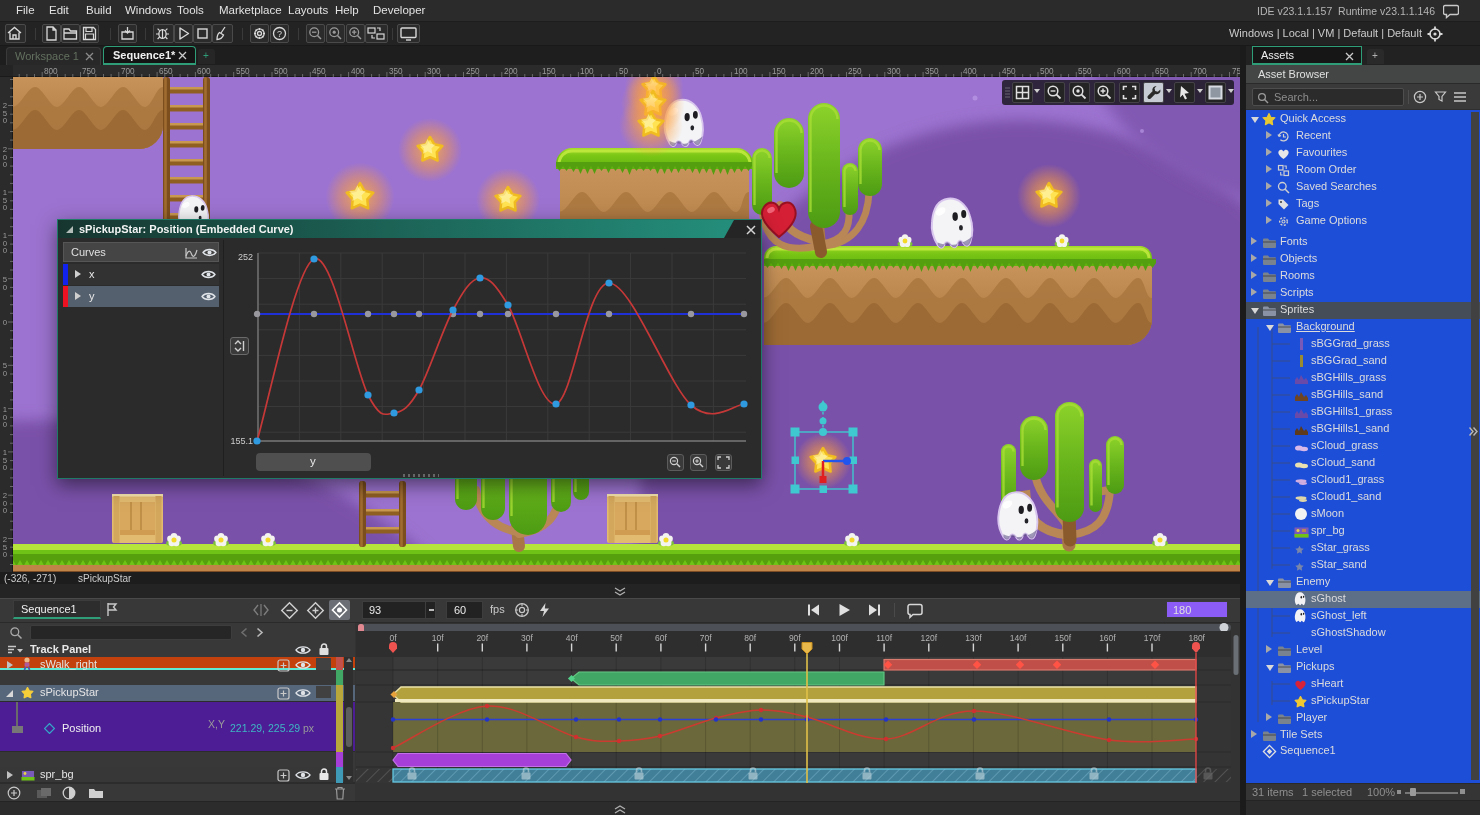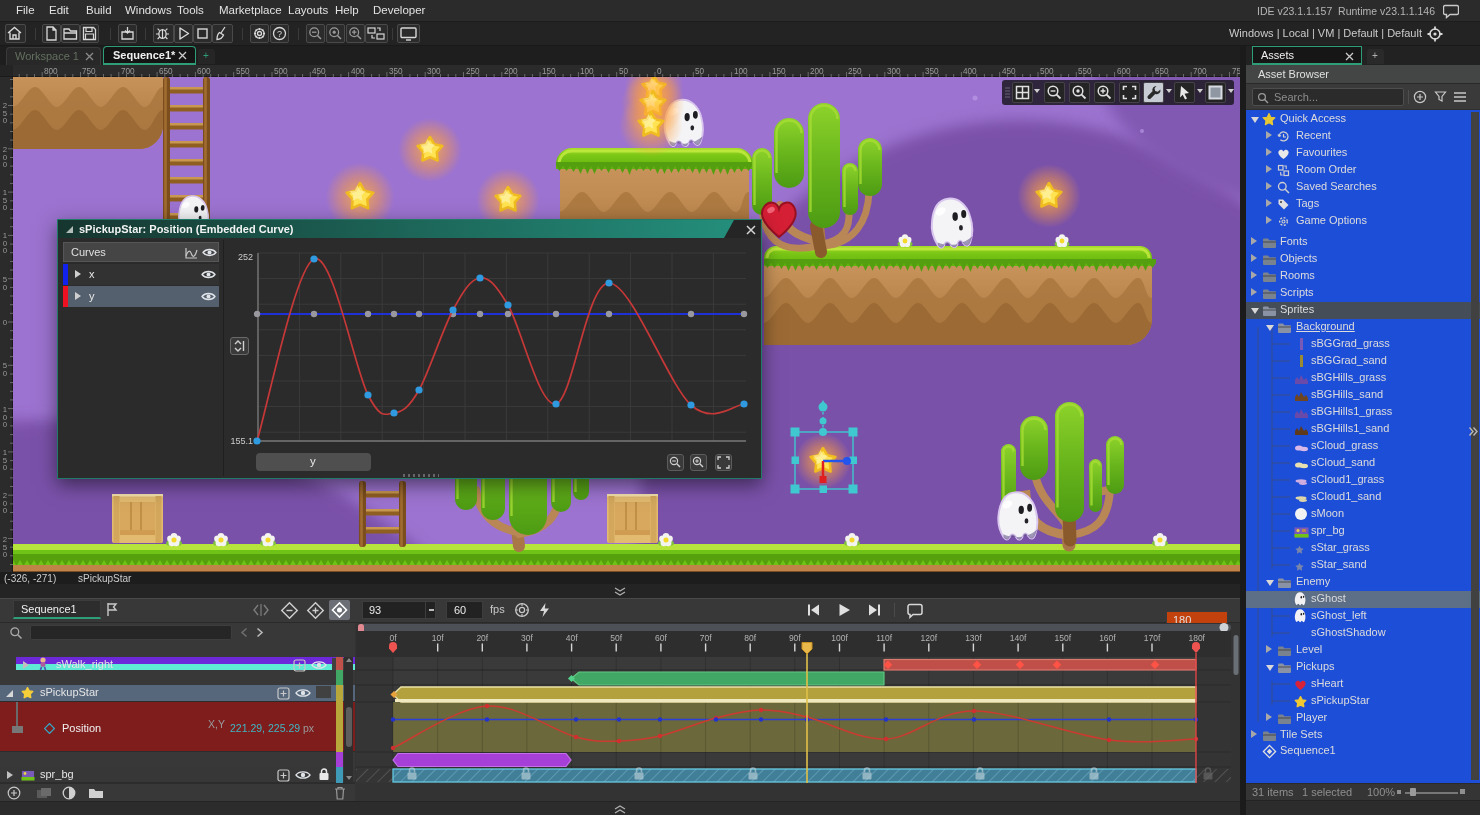--- a/index.html
+++ b/index.html
@@ -674,38 +674,53 @@
         <path d="M1.5,1 L12,7 L1.5,13 Z" fill="#e0e0e0"></path>
       </svg>
       <svg class="abs" style="left:867px;top:4px;" width="15" height="14" viewBox="0 0 15 14">
         <path d="M2,1.5 L10,7 L2,12.5 Z" fill="#e0e0e0"></path>
         <path d="M12,1.5 V12.5" stroke="#e0e0e0" stroke-width="2"></path>
       </svg>
       <div class="abs" style="left:894px;top:4px;width:1px;height:14px;background:#4a4a4a;"></div>
       <svg class="abs" style="left:906px;top:3px;" width="18" height="17" viewBox="0 0 18 17">
         <path d="M4,2.5 h10 a2,2 0 0 1 2,2 v6 a2,2 0 0 1 -2,2 h-7 l-3,2.8 v-2.8 a2,2 0 0 1 -2,-2 v-6 a2,2 0 0 1 2,-2 z" fill="none" stroke="#d8d8d8" stroke-width="1.5"></path>
       </svg>
-      <div class="abs" style="left:1166px;top:12px;width:62px;height:17px;background:#c2410c;border:1px solid #3a3a3a;">
+      <div class="abs" style="left:1166px;top:2px;width:62px;height:17px;background:#8b5cf6;border:1px solid #3a3a3a;">
         <span class="txt" style="left:6px;top:1.5px;font-size:11px;color:#e0e0e0;">180</span>
       </div>
     </div>
     <div class="abs" style="left:0px;top:24px;width:355px;height:20px;">
       <svg class="abs" style="left:9px;top:3px;" width="14" height="14" viewBox="0 0 14 14">
         <circle cx="5.8" cy="5.8" r="3.9" fill="none" stroke="#aaaaaa" stroke-width="1.3"></circle>
         <path d="M8.8,8.8 L12.5,12.5" stroke="#aaaaaa" stroke-width="1.5"></path>
       </svg>
       <div class="abs" style="left:30px;top:2px;width:202px;height:15px;background:#262626;border:1px solid #3d3d3d;border-radius:2px;"></div>
       <svg class="abs" style="left:240px;top:4px;" width="8" height="11" viewBox="0 0 8 11">
         <path d="M6.5,1.5 L2,5.5 L6.5,9.5" fill="none" stroke="#6d6d6d" stroke-width="1.6"></path>
       </svg>
       <svg class="abs" style="left:256px;top:4px;" width="8" height="11" viewBox="0 0 8 11">
         <path d="M1.5,1.5 L6,5.5 L1.5,9.5" fill="none" stroke="#b8b8b8" stroke-width="1.6"></path>
       </svg>
     </div>
-    <div class="abs" style="left:16px;top:58px;width:355px;height:13px;background:#6d28d9;border-bottom:6px solid #5eead4;">
+    <div class="abs" style="left:0px;top:44px;width:355px;height:14px;">
+      <svg class="abs" style="left:7px;top:2px;" width="18" height="10" viewBox="0 0 18 10">
+        <path d="M1,1.5 h8 M1,4.5 h6 M1,7.5 h4" stroke="#c8c8c8" stroke-width="1.4"></path>
+        <path d="M10,4 l3,3.5 l3,-3.5 z" fill="#c8c8c8"></path>
+      </svg>
+      <span class="txt" style="left:30px;top:0px;font-size:11px;color:#e8e8e8;font-weight:bold;">Track Panel</span>
+      <svg class="abs" style="left:295px;top:1px;" width="16" height="12" viewBox="0 0 16 12">
+        <path d="M1,6 C4,1.8 12,1.8 15,6 C12,10.2 4,10.2 1,6 Z" fill="none" stroke="#dfe3e8" stroke-width="1.3"></path>
+        <circle cx="8" cy="6" r="2.2" fill="#dfe3e8"></circle>
+      </svg>
+      <svg class="abs" style="left:318px;top:0px;" width="12" height="13" viewBox="0 0 12 13">
+        <rect x="1.5" y="5" width="9" height="7" rx="1" fill="#e0e0e0"></rect>
+        <path d="M3.5,5 V3.5 a2.5,2.5 0 0 1 5,0 V5" fill="none" stroke="#e0e0e0" stroke-width="1.5"></path>
+      </svg>
+    </div>
+    <div class="abs" style="left:0px;top:58px;width:355px;height:13px;background:#c2410c;border-bottom:2px solid #5eead4;">
       <div class="abs" style="left:7px;top:4px;width:0;height:0;border-top:4px solid transparent;border-bottom:4px solid transparent;border-left:6px solid #c0c0c0;"></div>
       <div class="abs" style="left:21px;top:0px;"><svg width="12" height="14" viewBox="0 0 12 14">
           <circle cx="6" cy="3" r="2.6" fill="#eab889"></circle>
           <rect x="3.6" y="5.6" width="4.8" height="4.2" rx="1" fill="#b05a9e"></rect>
           <path d="M4.5,10 l-1,3 M7.5,10 l1,3" stroke="#4a5ab8" stroke-width="1.8"></path>
         </svg></div>
       <span class="txt" style="left:40px;top:0.5px;font-size:11px;color:#e4e4e4;">sWalk_right</span>
       <svg class="abs" style="left:277px;top:1.5px;" width="13" height="13" viewBox="0 0 13 13">
         <rect x="1" y="1" width="11" height="11" rx="2" fill="none" stroke="#c8c8c8" stroke-width="1.2"></rect>
         <path d="M3.5,6.5 h6 M6.5,3.5 v6" stroke="#c8c8c8" stroke-width="1.2"></path>
@@ -727,21 +742,21 @@
       <svg class="abs" style="left:277px;top:1.5px;" width="13" height="13" viewBox="0 0 13 13">
         <rect x="1" y="1" width="11" height="11" rx="2" fill="none" stroke="#c8c8c8" stroke-width="1.2"></rect>
         <path d="M3.5,6.5 h6 M6.5,3.5 v6" stroke="#c8c8c8" stroke-width="1.2"></path>
       </svg>
       <svg class="abs" style="left:295px;top:2px;" width="16" height="12" viewBox="0 0 16 12">
         <path d="M1,6 C4,1.8 12,1.8 15,6 C12,10.2 4,10.2 1,6 Z" fill="none" stroke="#dfe3e8" stroke-width="1.3"></path>
         <circle cx="8" cy="6" r="2.2" fill="#dfe3e8"></circle>
       </svg>
       <div class="abs" style="left:316px;top:1px;width:15px;height:12px;background:#414141;"></div>
     </div>
-    <div class="abs" style="left:0px;top:103px;width:355px;height:50px;background:#7f1d1d;border-bottom:1px solid #2c2c2c;">
+    <div class="abs" style="left:0px;top:103px;width:355px;height:50px;background:#4c1d95;border-bottom:1px solid #2c2c2c;">
       <div class="abs" style="left:16px;top:0;width:1.5px;height:26px;background:#6a6a6a;"></div>
       <div class="abs" style="left:12px;top:24px;width:11px;height:7px;background:#777777;"></div>
       <svg class="abs" style="left:44px;top:21px;" width="11" height="11" viewBox="0 0 11 11">
         <rect x="2" y="2" width="7" height="7" transform="rotate(45 5.5 5.5)" fill="none" stroke="#35a8c8" stroke-width="1.2"></rect>
       </svg>
       <span class="txt" style="left:62px;top:20px;font-size:11px;color:#f0f0f0;">Position</span>
       <span class="txt" style="left:208px;top:16px;font-size:10.5px;color:#9a9a9a;">X,Y</span>
       <span class="txt" style="left:230px;top:20px;font-size:10.5px;color:#3fb6c4;">221.29, 225.29</span>
       <span class="txt" style="left:303px;top:20px;font-size:10.5px;color:#9a9a9a;">px</span>
     </div>

